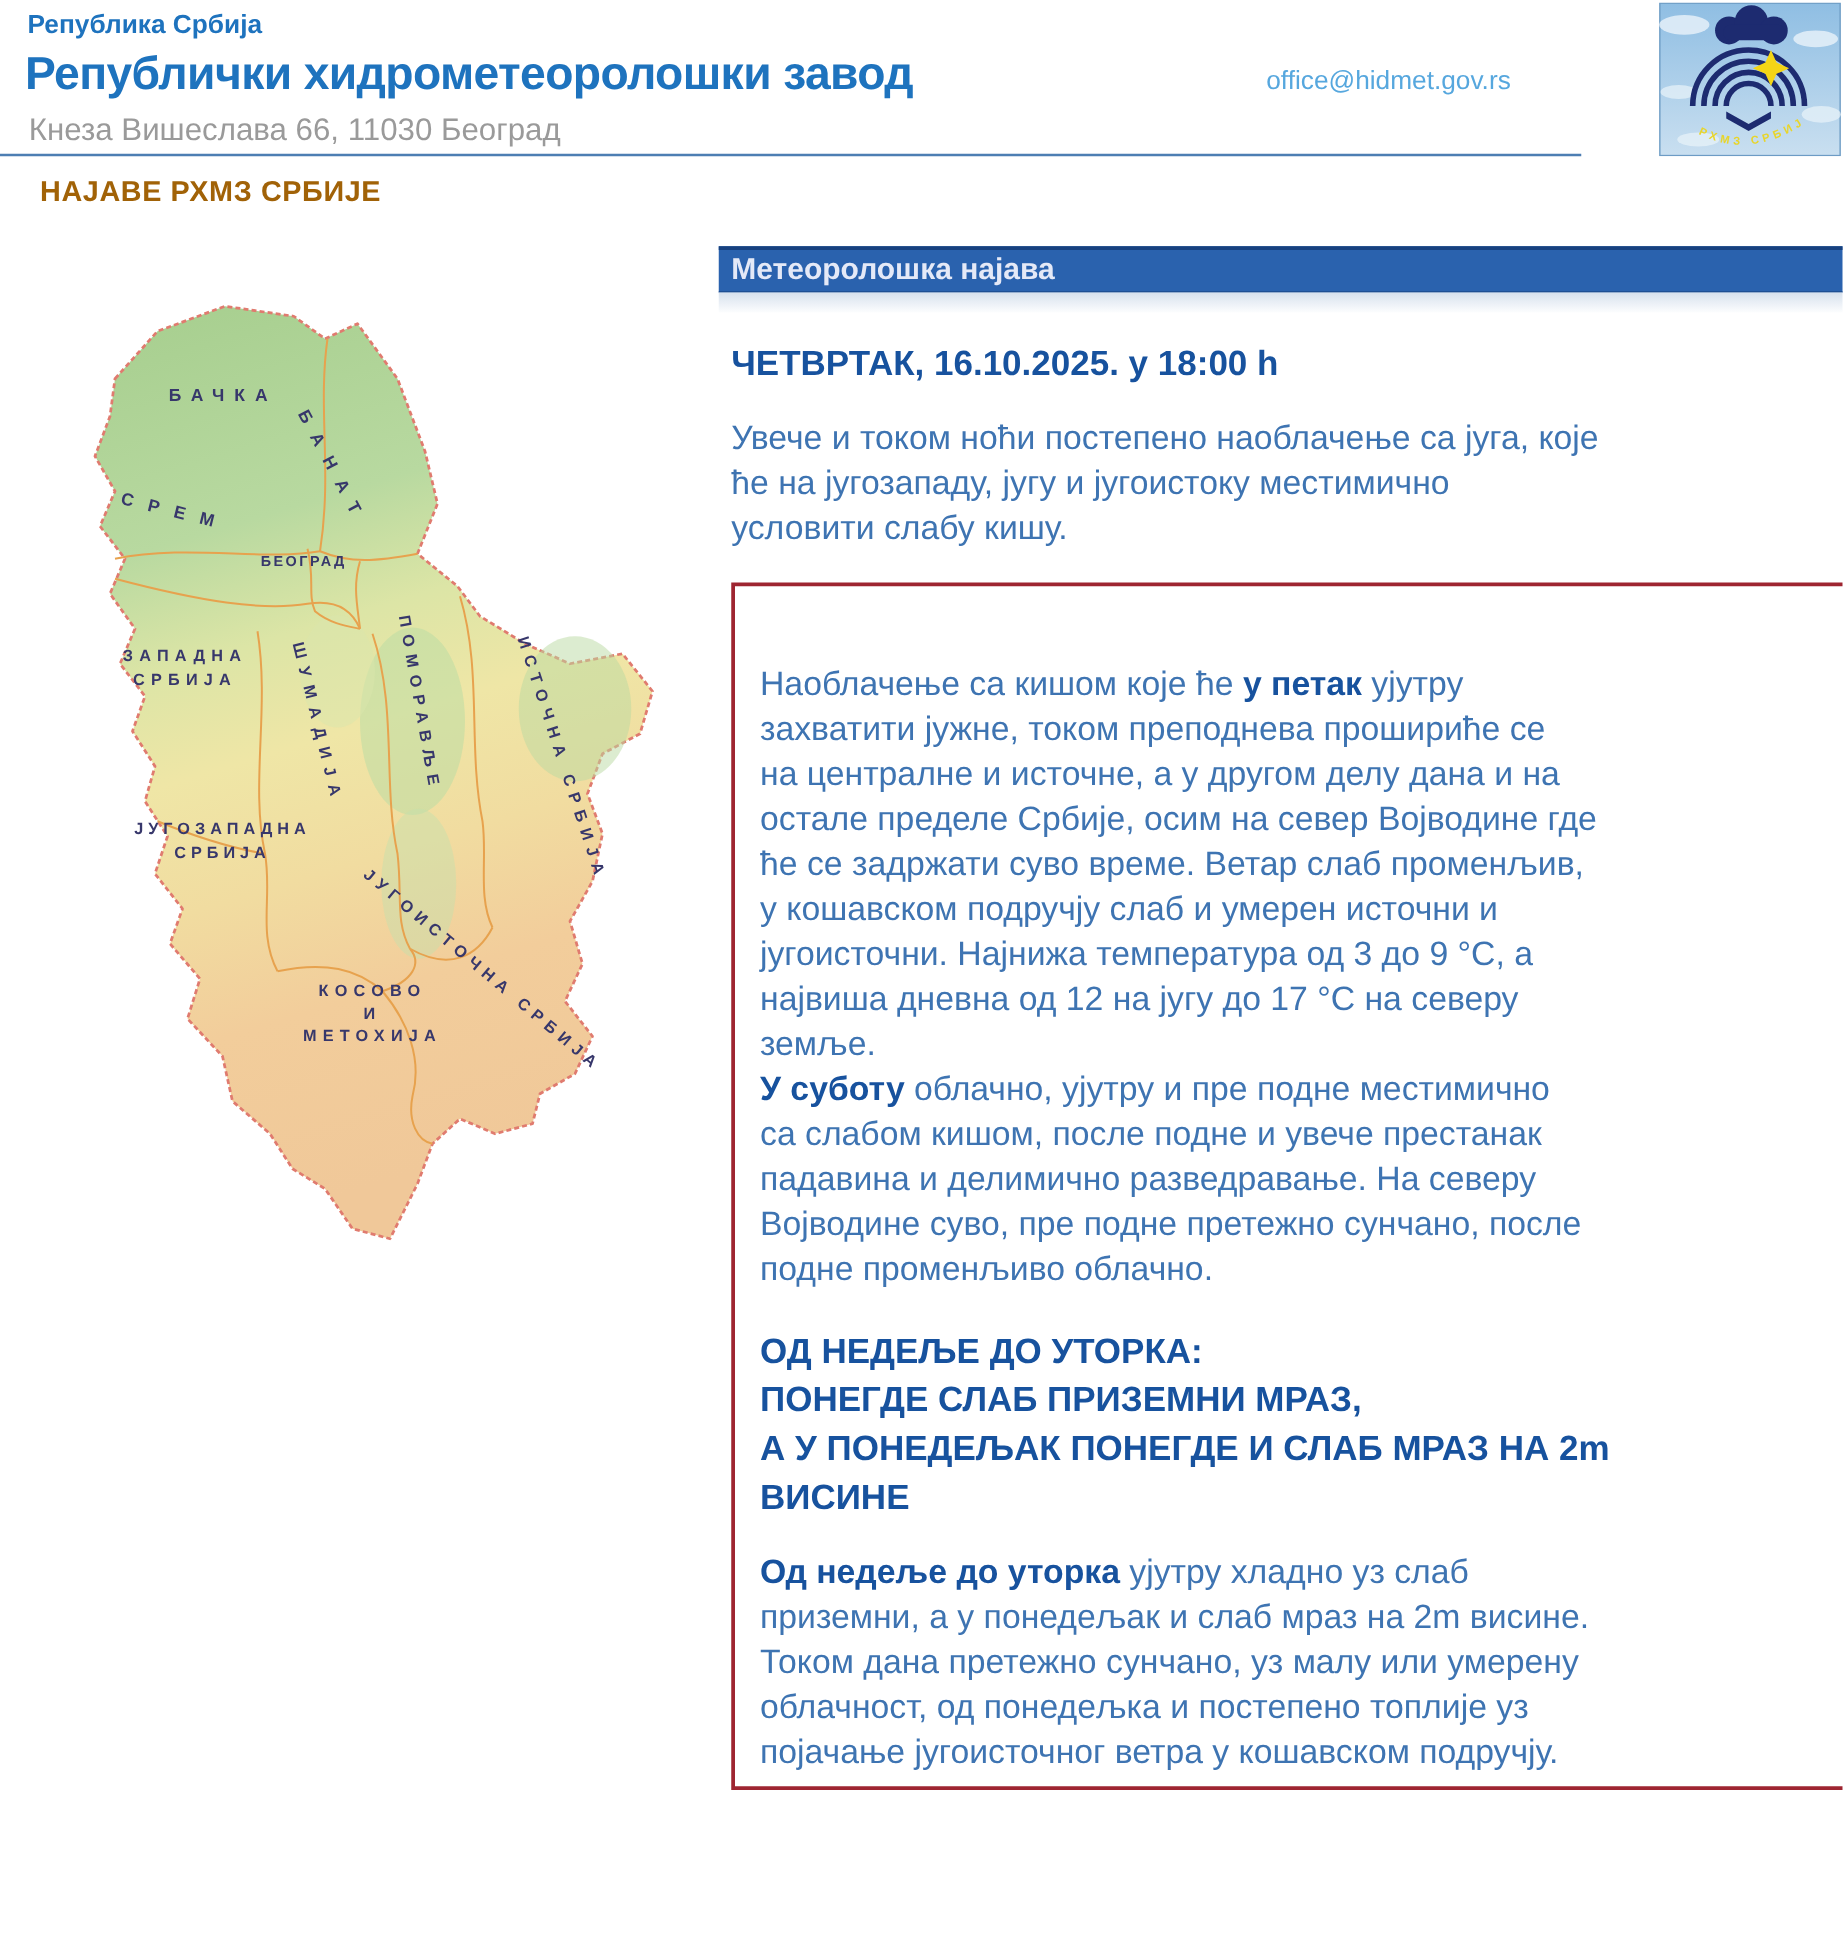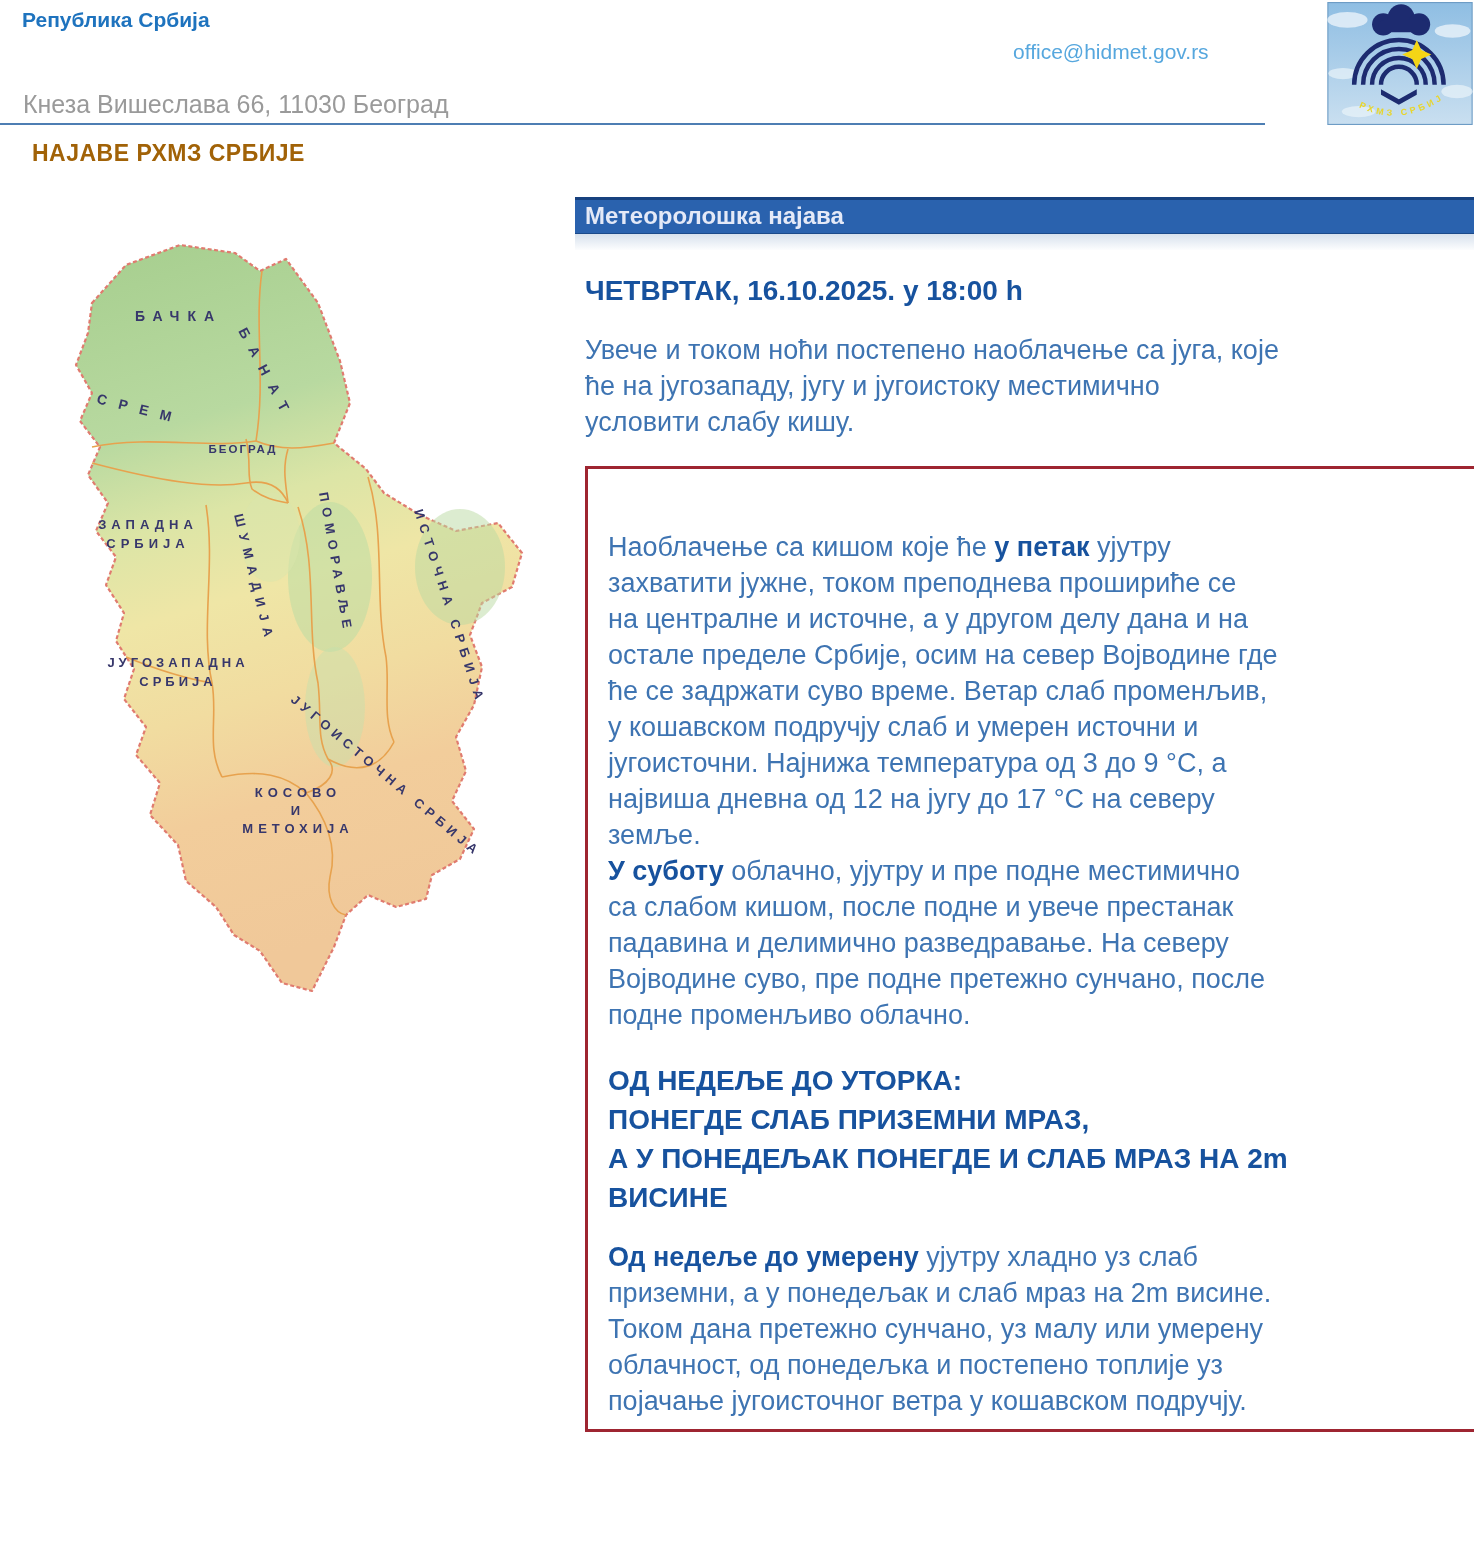--- a/index.html
+++ b/index.html
@@ -4,21 +4,21 @@
 <style>
   * { margin:0; padding:0; box-sizing:border-box; }
   html,body { width:1474px; height:1548px; overflow:hidden; background:#ffffff;
     font-family:"Liberation Sans", sans-serif; }
   #stage { position:relative; width:1474px; height:1548px; }
 
   
   .hdr-country { position:absolute; left:22px; top:8px; font-size:21px; font-weight:bold; color:#1E73BE; }
   .hdr-org     { position:absolute; left:20px; top:38px; font-size:37px; font-weight:bold; color:#1E73BE; letter-spacing:-0.5px; }
   .hdr-addr    { position:absolute; left:23px; top:90px; font-size:25px; color:#9A9A9A; }
-  .hdr-email   { position:absolute; left:1013px; top:40px; font-size:21px; color:#56A7DE; text-decoration:none; }
+  .hdr-email   { position:absolute; left:1013px; top:53px; font-size:21px; color:#56A7DE; text-decoration:none; }
   .hdr-line    { position:absolute; left:0; top:123px; width:1265px; height:2px; background:#4D7EB3; }
   .logo        { position:absolute; left:1327px; top:2px; width:146px; height:123px; }
   .page-title  { position:absolute; left:32px; top:140px; font-size:23px; font-weight:bold; color:#a16207; letter-spacing:0.5px; }
 
   
   .map { position:absolute; left:30px; top:237px; width:500px; height:770px; }
   .map text { font-family:"Liberation Sans", sans-serif; font-weight:bold; fill:#37376B; }
 
   
   .panel { position:absolute; left:575px; top:197px; width:905px; }
@@ -34,20 +34,21 @@
   .alert-h { font-size:28px; line-height:39px; font-weight:bold; color:#17529E; white-space:pre-line; }
   .p-fri { margin-top:36px; } .p-sat { }
   .h-sun { margin-top:28px; } .p-sun { margin-top:22px; }
 </style>
 </head>
 <body>
 
 <div id="stage">
 
   <div class="hdr-country">Република Србија</div>
+  <div class="hdr-org">Републички хидрометеоролошки завод</div>
   <div class="hdr-addr">Кнеза Вишеслава 66, 11030  Београд</div>
   <a href="#" class="hdr-email">office@hidmet.gov.rs</a>
   <div class="hdr-line"></div>
 
   <svg class="logo" viewBox="0 0 130 110">
     <defs>
       <linearGradient id="sky" x1="0" y1="0" x2="0" y2="1">
         <stop offset="0" stop-color="#8FBEE3"></stop>
           <stop offset="1" stop-color="#C9DFF0"></stop>
       </linearGradient>
@@ -175,21 +176,21 @@
 земље.</span></div>
       <div class="para p-sat"><strong>У суботу</strong><span> облачно, ујутру и пре подне местимично
 са слабом кишом, после подне и увече престанак
 падавина и делимично разведравање. На северу
 Војводине суво, пре подне претежно сунчано, после
 подне променљиво облачно.</span></div>
       <div class="alert-h h-sun">ОД НЕДЕЉЕ ДО УТОРКА:
 ПОНЕГДЕ СЛАБ ПРИЗЕМНИ МРАЗ,
 А У ПОНЕДЕЉАК ПОНЕГДЕ И СЛАБ МРАЗ НА 2m
 ВИСИНЕ</div>
-      <div class="para p-sun"><strong>Од недеље до умерену</strong><span> ујутру хладно уз слаб
+      <div class="para p-sun"><strong>Од недеље до уторка</strong><span> ујутру хладно уз слаб
 приземни, а у понедељак и слаб мраз на 2m висине.
 Током дана претежно сунчано, уз малу или умерену
 облачност, од понедељка и постепено топлије уз
 појачање југоисточног ветра у кошавском подручју.</span></div>
     </div>
   </div>
 
 </div>
 
 </body></html>

